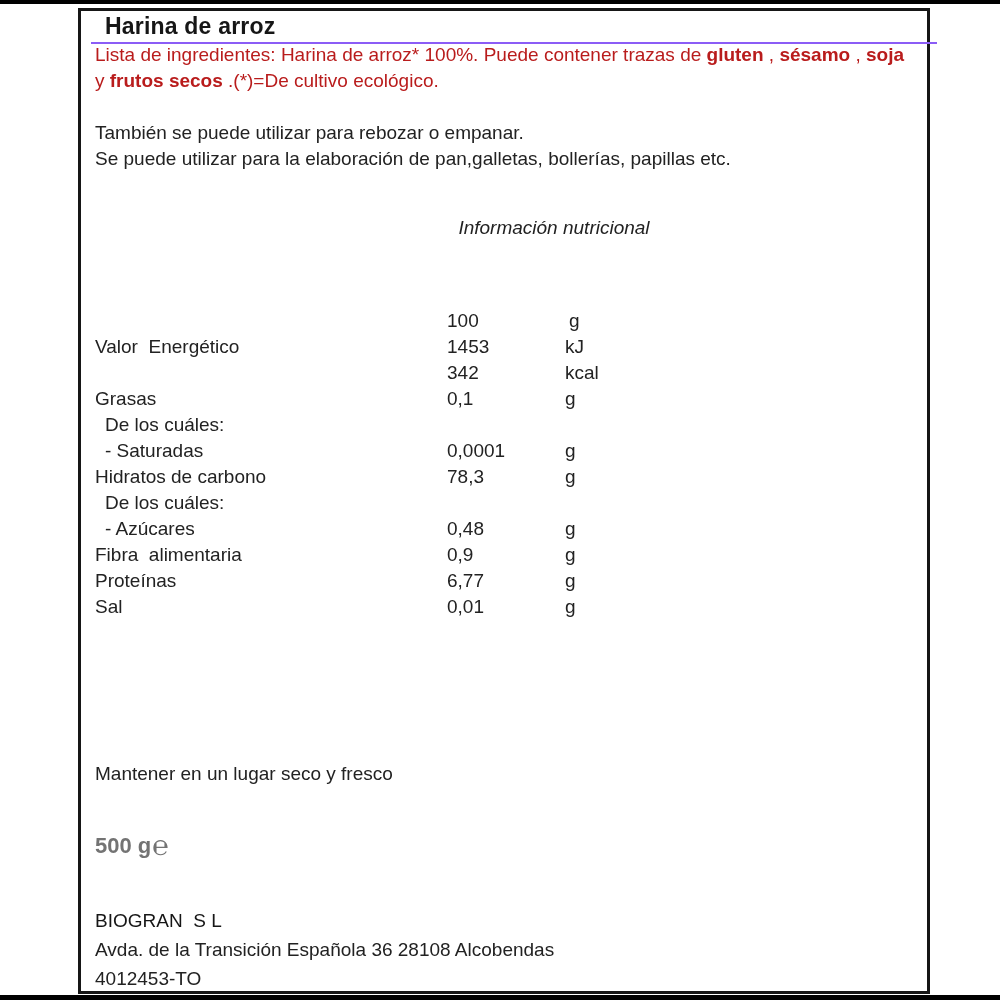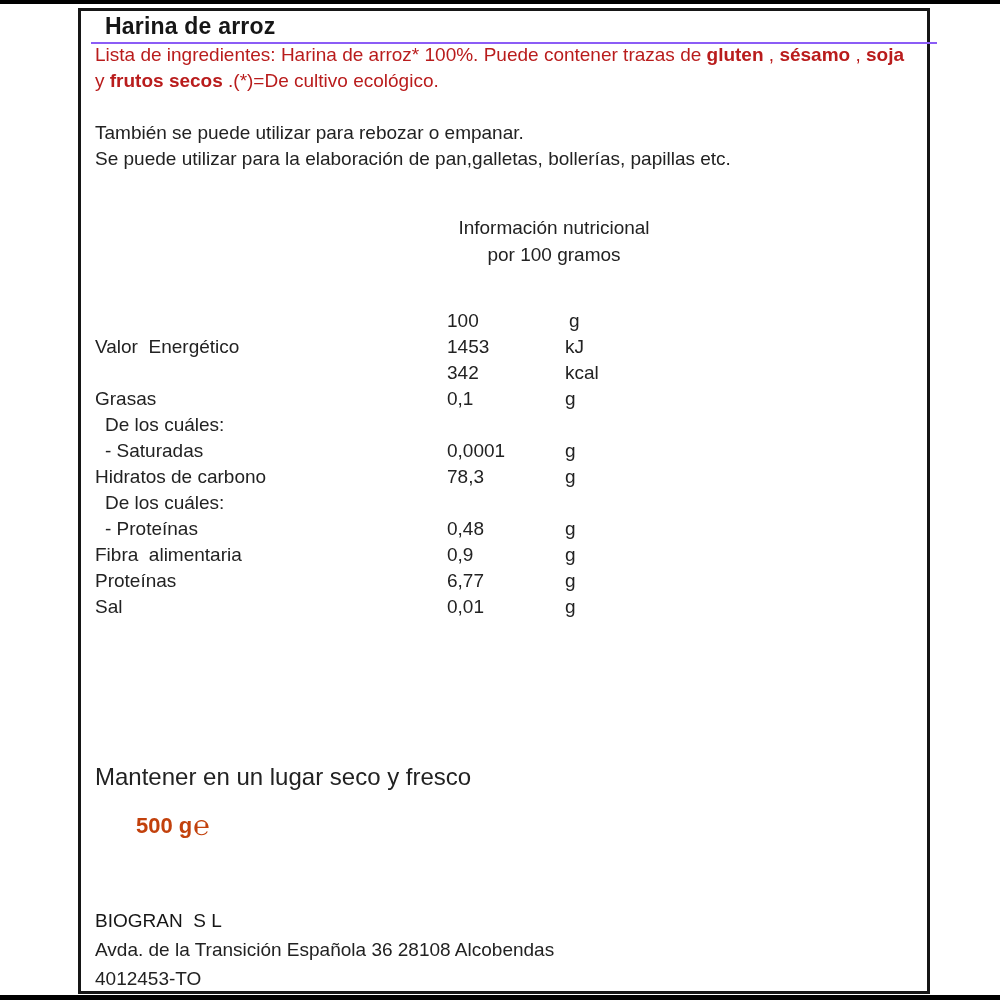--- a/index.html
+++ b/index.html
@@ -65,20 +65,21 @@
     line-height: 26px;
     color: #222;
   }
   .nutri-heading {
     position: absolute;
     left: 100px; right: 0; top: 203px;
     text-align: center;
     font-size: 19px;
     line-height: 27px;
     color: #222;
+    font-style: italic;
   }
   .nutri-table {
     position: absolute;
     left: 14px; top: 297px;
     width: 560px;
   }
   .row {
     display: flex;
     height: 26px;
     font-size: 19px;
@@ -97,30 +98,29 @@
   }
   .row-unit {
     width: 70px;
     text-align: left;
     padding-left: 2px;
   }
   .row.header .row-unit { padding-left: 6px; }
   .storage {
     position: absolute;
     left: 14px; top: 752px;
-    font-size: 24px;
+    font-size: 19px;
     color: #222;
   }
   .weight {
     position: absolute;
-    left: 14px; top: 802px;
+    left: 14px; top: 822px;
     font-size: 22px;
     font-weight: bold;
-    color: #c2410c;
-    margin-left: 41px;
+    color: #737373;
   }
   .weight .esign {
     font-weight: normal;
     font-size: 28px;
     line-height: 22px;
     vertical-align: -2px;
     margin-left: 1px;
   }
   .company {
     position: absolute;
@@ -150,21 +150,20 @@
       <span>Lista de ingredientes: Harina de arroz* 100%. Puede contener trazas de </span><b>gluten</b><span> , </span><b>sésamo</b><span> , </span><b>soja</b><span> y </span><b>frutos secos</b><span> .(*)=De cultivo ecológico.</span>
     </div>
 
     <div class="usage">
       <div>También se puede utilizar para rebozar o empanar.</div>
       <div>Se puede utilizar para la elaboración de pan,galletas, bollerías, papillas etc.</div>
     </div>
 
     <div class="nutri-heading">
       <div>Información nutricional</div>
-      <div>por 100 gramos</div>
     </div>
 
     <div class="nutri-table">
       <div class="row header">
         <div class="row-label"></div>
         <div class="row-val">100</div>
         <div class="row-unit">g</div>
       </div>
       <div class="row">
         <div class="row-label">Valor  Energético</div>
@@ -195,21 +194,21 @@
         <div class="row-label">Hidratos de carbono</div>
         <div class="row-val">78,3</div>
         <div class="row-unit">g</div>
       </div>
       <div class="row indent">
         <div class="row-label">De los cuáles:</div>
         <div class="row-val"></div>
         <div class="row-unit"></div>
       </div>
       <div class="row indent">
-        <div class="row-label">- Proteínas</div>
+        <div class="row-label">- Azúcares</div>
         <div class="row-val">0,48</div>
         <div class="row-unit">g</div>
       </div>
       <div class="row">
         <div class="row-label">Fibra  alimentaria</div>
         <div class="row-val">0,9</div>
         <div class="row-unit">g</div>
       </div>
       <div class="row">
         <div class="row-label">Proteínas</div>

